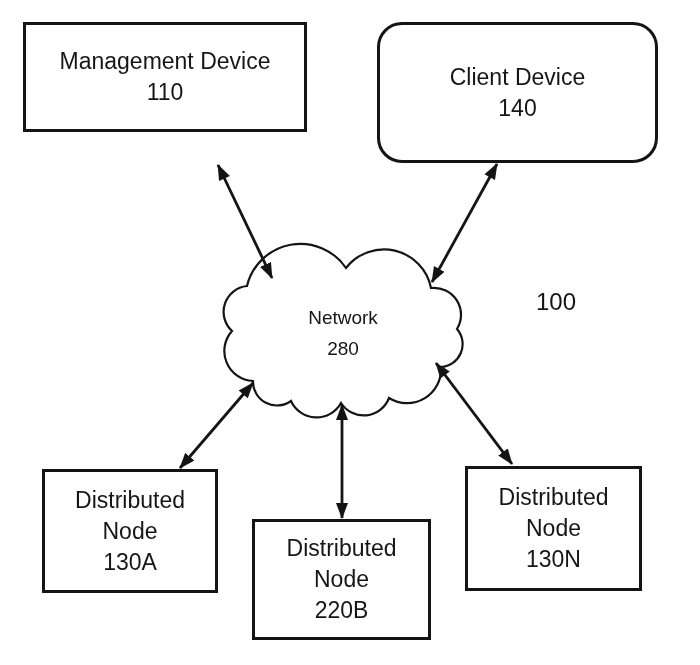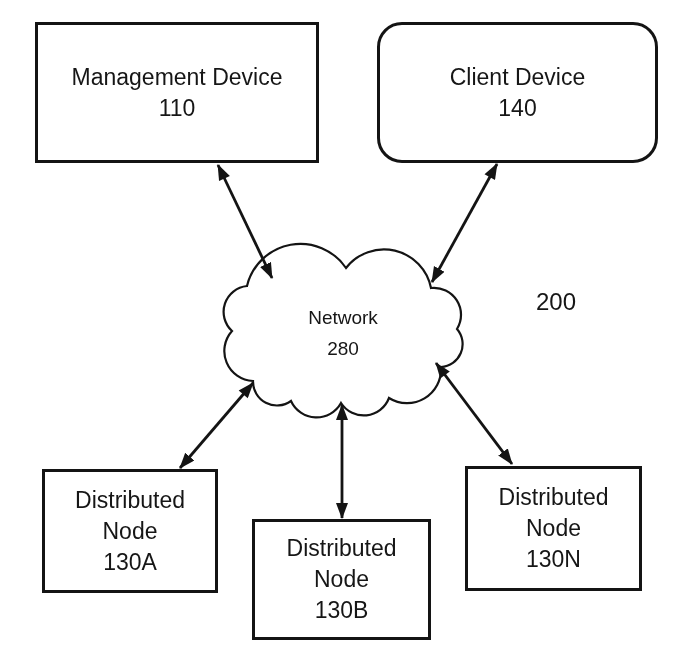--- a/index.html
+++ b/index.html
@@ -30,21 +30,21 @@
     background: #ffffff;
     display: flex;
     flex-direction: column;
     align-items: center;
     justify-content: center;
     text-align: center;
     font-size: 23px;
     line-height: 31px;
     color: #161616;
   }
-  .box-management { left: 23px;  top: 22px;  width: 284px; height: 141px; margin-left: 12px; }
+  .box-management { left: 23px;  top: 22px;  width: 284px; height: 110px; }
   .box-client     { left: 377px; top: 22px;  width: 281px; height: 141px; border-radius: 25px; }
   .box-node-a     { left: 42px;  top: 469px; width: 176px; height: 124px; }
   .box-node-b     { left: 252px; top: 519px; width: 179px; height: 121px; }
   .box-node-n     { left: 465px; top: 466px; width: 177px; height: 125px; }
   .ref {
     text-decoration-thickness: 2px;
     text-underline-offset: 4px;
   }
   .cloud-label {
     position: absolute;
@@ -107,32 +107,32 @@
   <div class="box box-client">
     <span>Client Device</span>
     <span class="ref">140</span>
   </div>
 
   <div class="cloud-label">
     <span>Network</span><br>
     <span class="ref">280</span>
   </div>
 
-  <div class="fig-ref ref">200</div>
+  <div class="fig-ref ref">100</div>
 
   <div class="box box-node-a">
     <span>Distributed</span>
     <span>Node</span>
     <span class="ref">130A</span>
   </div>
 
   <div class="box box-node-b">
     <span>Distributed</span>
     <span>Node</span>
-    <span class="ref">130B</span>
+    <span class="ref">220B</span>
   </div>
 
   <div class="box box-node-n">
     <span>Distributed</span>
     <span>Node</span>
     <span class="ref">130N</span>
   </div>
 
 </div>
 

